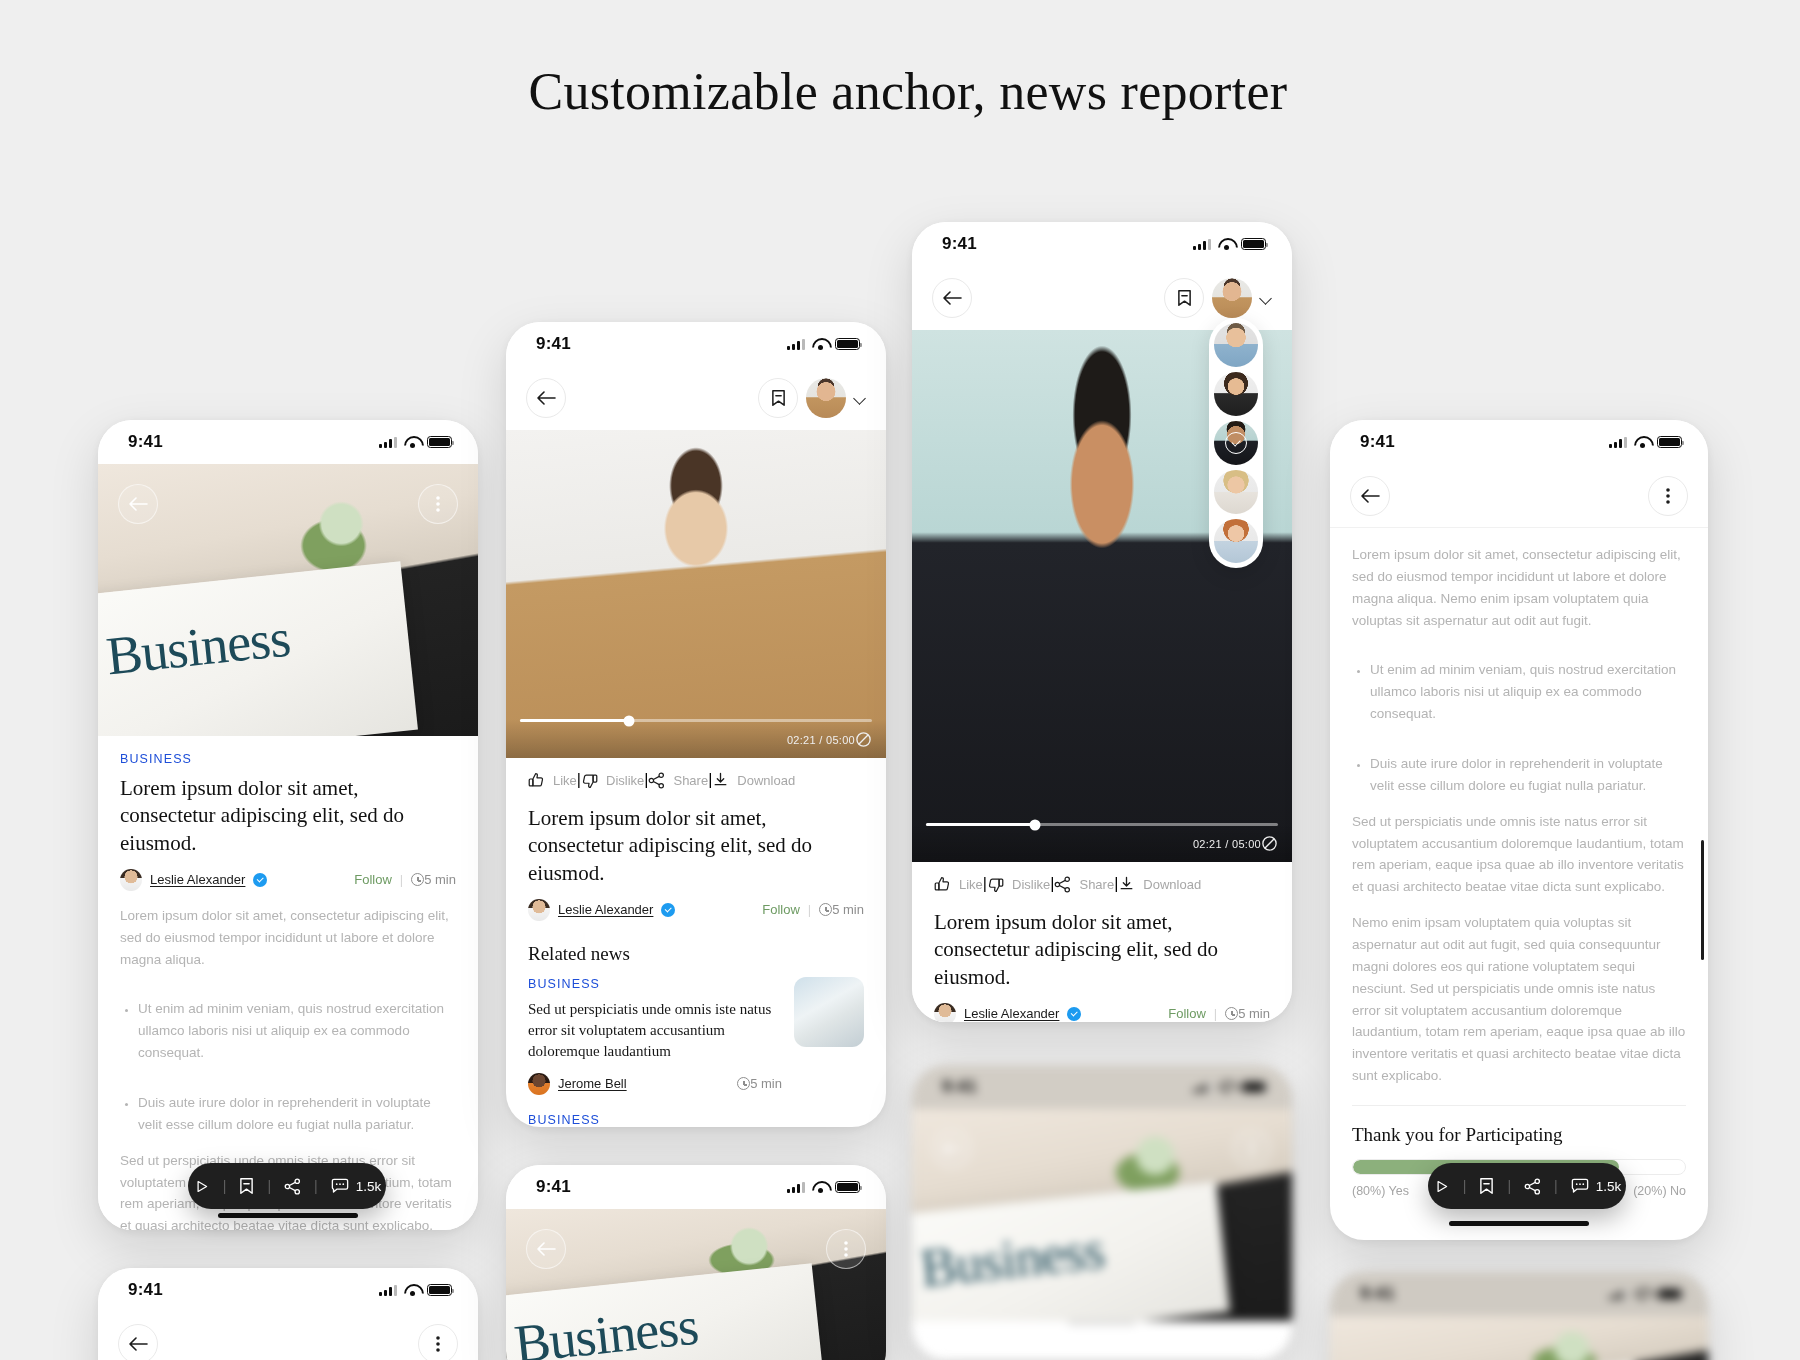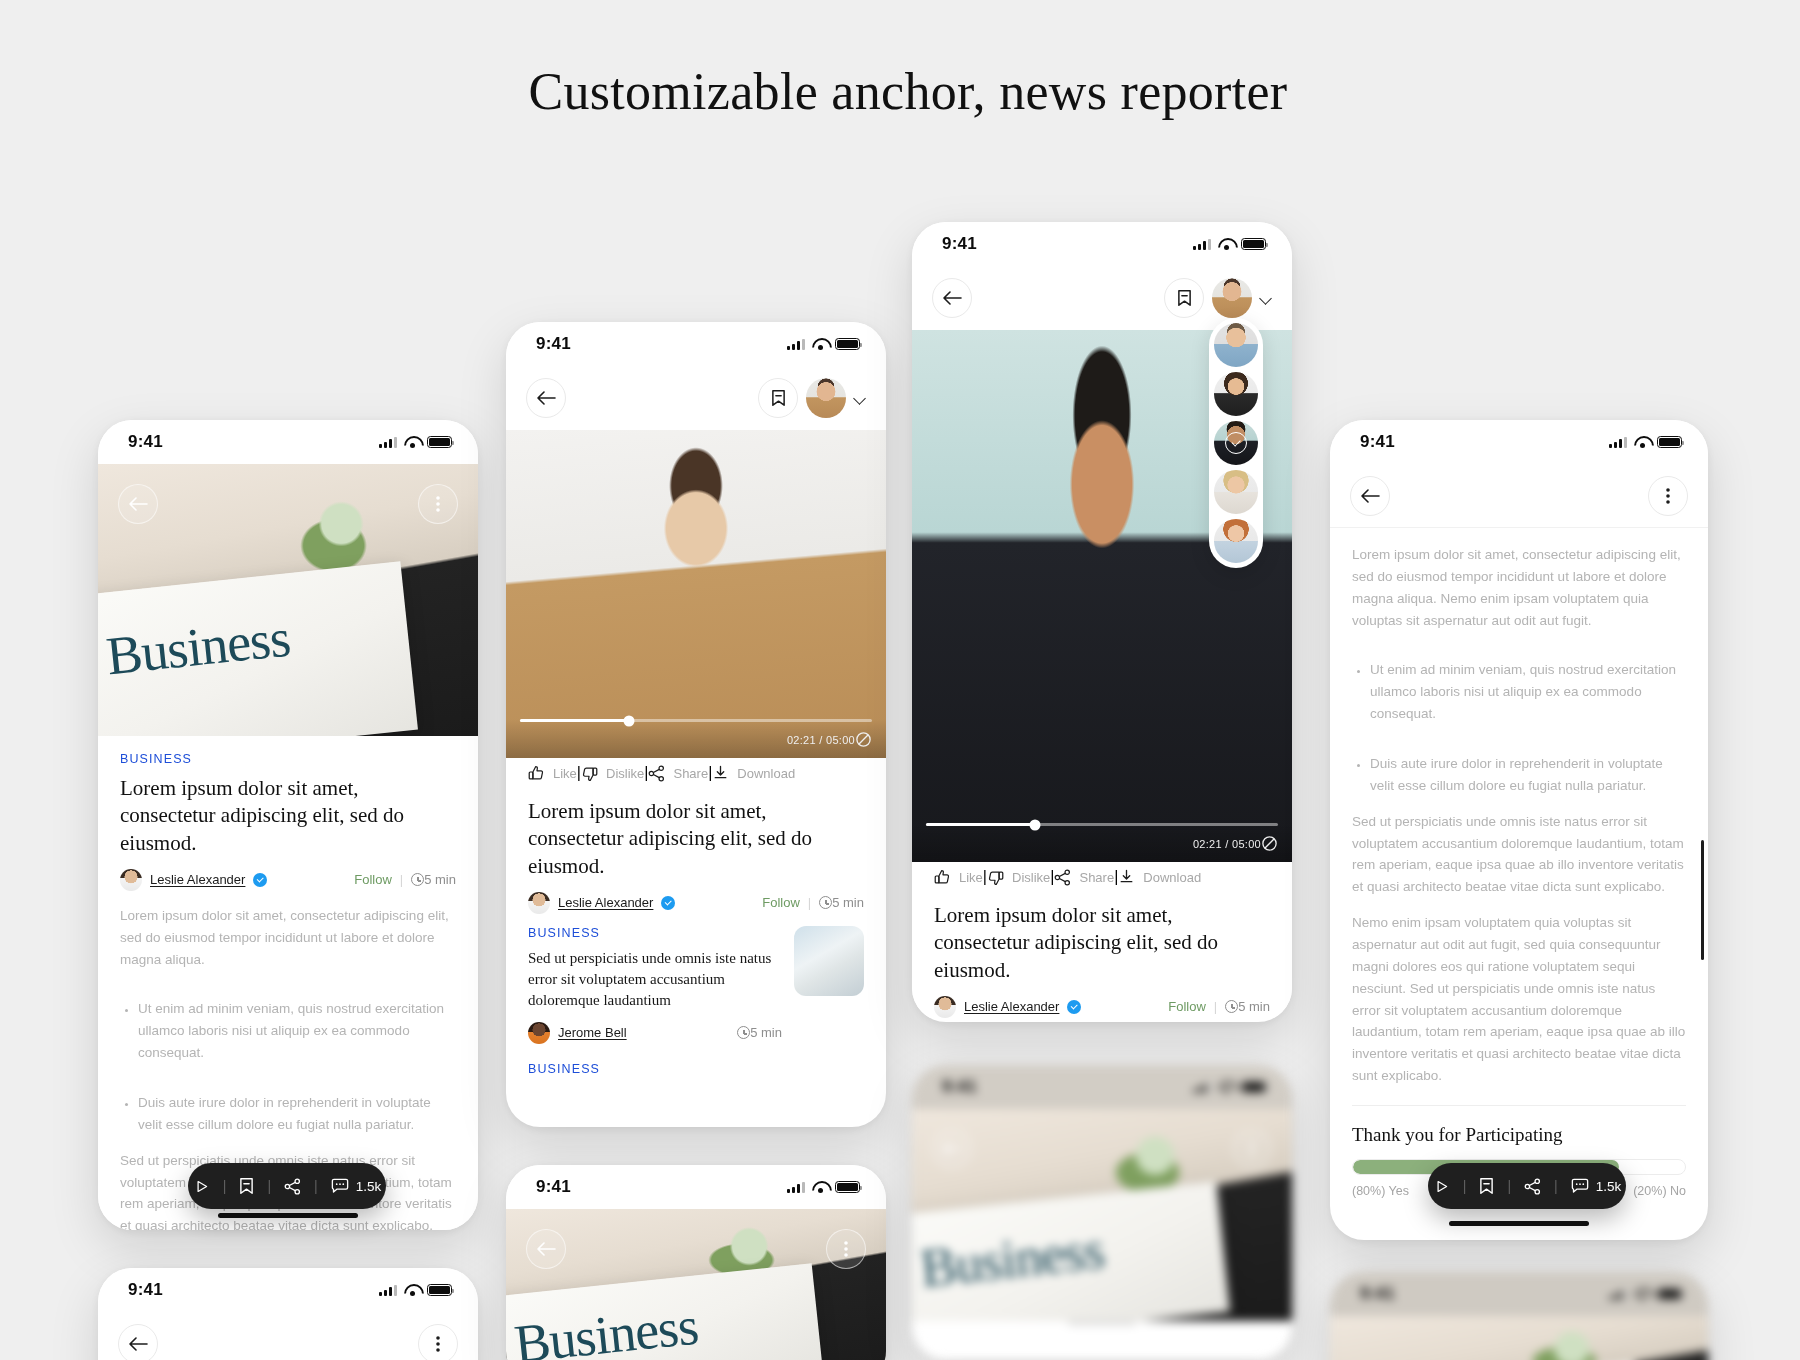--- a/index.html
+++ b/index.html
@@ -145,21 +145,21 @@
   .clock { width:13px;height:13px;border:1.4px solid #8e8e8e;border-radius:50%; position:relative; flex:none;}
   .clock::after{content:''; position:absolute; left:5.2px; top:2.6px; width:1.3px;height:4.2px;background:#8e8e8e;}
   .clock::before{content:''; position:absolute; left:5.6px; top:6px; width:3.3px;height:1.3px;background:#8e8e8e;}
 
   .body-p { font-size: 13.5px; line-height: 1.62; color:#b4b4b4; margin-top: 14px; }
   ul.body-ul { margin: 13px 0 0 18px; }
   ul.body-ul li { font-size: 13.5px; line-height: 1.62; color:#b4b4b4; margin-bottom: 11px; margin-top: 28px; }
   ul.body-ul li::marker { font-size: 11px; }
 
   
-  .action-row { display:flex; align-items:center; padding: 6px 22px 2px; gap: 0; }
+  .action-row { display:flex; align-items:center; padding: 13px 22px 2px; gap: 0; }
   .act { display:flex; align-items:center; gap:8px; font-size:13px; color:#a7a7a7; }
 
   
   .pill {
     position:absolute; background:#1f1f1f; border-radius:40px;
     display:flex; align-items:center; justify-content:center;
     box-shadow: 0 10px 26px rgba(0,0,0,.28);
     padding: 0 22px; height: 46px; gap: 0;
   }
   .pill .pi { display:flex; align-items:center; gap:7px; color:#fff; font-size:13.5px; }
@@ -427,20 +427,21 @@
       <span class="spacer"></span>
       <span class="follow">Follow</span>
       <span class="divider-v">|</span>
       <span class="mins">
           <span class="clock"></span>
           <span>5 min</span>
         </span>
     </div>
   </div>
 
+  <div class="related-title" style="padding-top:22px;">Related news</div>
   <div class="rel-item">
     <div class="rel-left">
       <div class="kicker" style="margin-bottom:0;">BUSINESS</div>
       <div class="rel-head">Sed ut perspiciatis unde omnis iste natus error sit voluptatem accusantium doloremque laudantium</div>
       <div class="byline">
         <span class="av" style="background:radial-gradient(circle at 50% 36%,#6b4530 0 36%,transparent 37%),linear-gradient(180deg,#2a1a12 0%,#2a1a12 44%,#e5812f 45%,#d9731f 100%);"></span>
         <span class="name">Jerome Bell</span>
         <span class="spacer"></span>
         <span class="mins">
             <span class="clock"></span>

